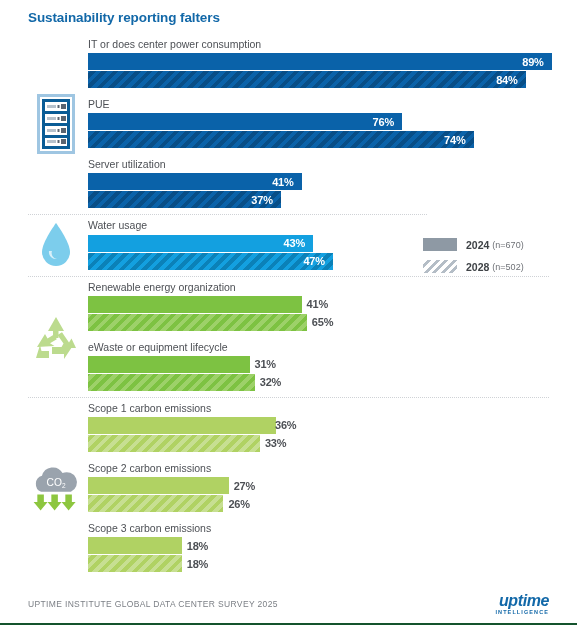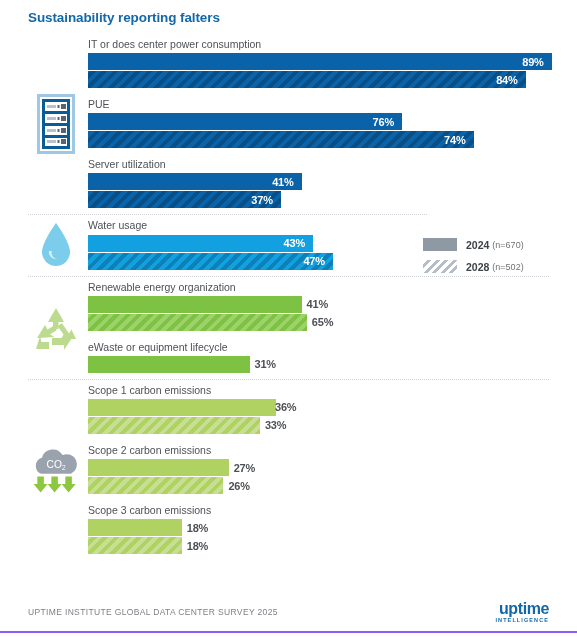--- a/index.html
+++ b/index.html
@@ -96,33 +96,34 @@
   .sw-solid { background: #8e99a4; }
   .sw-hatch {
     background: repeating-linear-gradient(-45deg,
       #ffffff 0 3px, #b4bdc6 3px 6px);
   }
   .legend-year { font-size: 10.5px; font-weight: bold; color: #3f4347; }
   .legend-n { font-size: 9px; color: #6f7277; margin-left: 3px; }
 
   
   .footer {
-    position: absolute; left: 0; bottom: 4px;
+    position: absolute; left: 0; bottom: 12px;
     width: 577px; height: 40px;
     padding: 0 28px;
     display: flex; align-items: center; justify-content: space-between;
-    border-bottom: 2px solid #8b5cf6;
+    border-bottom: 2px solid #14532d;
   }
   .footer-text {
     font-size: 8.5px; color: #7b7f85; letter-spacing: 0.35px;
   }
   .logo { text-align: right; line-height: 1; }
   .logo-main {
     font-size: 16px; font-weight: bold; color: #1268a8;
     letter-spacing: -0.4px;
+    font-style: italic;
   }
   .logo-sub {
     font-size: 5.5px; font-weight: bold; color: #1268a8;
     letter-spacing: 1.1px; margin-top: 1px;
   }
 </style>
 </head>
 <body>
 
 <div class="page">
@@ -255,20 +256,24 @@
       <div class="bar c-green-h" style="width:218.82px"></div>
       <span class="bar-val-out" style="left:218.82px">65%</span>
     </div>
       </div>
         <div class="metric">
         <div class="metric-label">eWaste or equipment lifecycle</div>
         <div class="bar-row">
       <div class="bar c-green" style="width:161.51px"></div>
       <span class="bar-val-out" style="left:161.51px">31%</span>
     </div>
+        <div class="bar-row">
+      <div class="bar c-green-h" style="width:166.72px"></div>
+      <span class="bar-val-out" style="left:166.72px">32%</span>
+    </div>
       </div>
     </div>
       <div class="divider"></div>
       <div class="group">
       <div class="group-icon">
         <svg width="60" height="52" viewBox="0 0 60 52">
       <path d="M14 30 a9 9 0 0 1 1 -17 a12 12 0 0 1 22 -3 a10 10 0 0 1 9 20 Z" fill="#9aa3ad"></path>
       <text x="30" y="24" font-family="Liberation Sans, sans-serif" font-size="11" fill="#ffffff" text-anchor="middle">CO<tspan font-size="7" dy="2">2</tspan></text>
       <g fill="#8dc63f">
         <path d="M10 33 h7 v8 h4 l-7.5 9 L6 41 h4 Z"></path>

